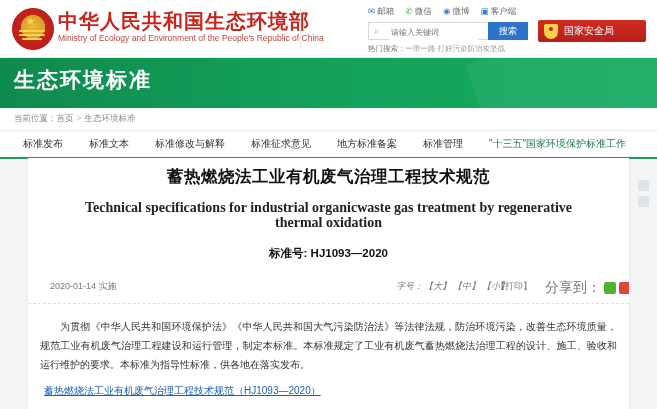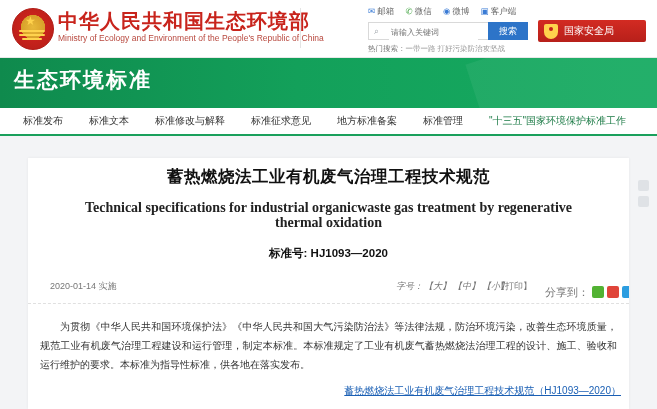--- a/index.html
+++ b/index.html
@@ -329,22 +329,22 @@
     position: absolute;
     left: 468px;
     top: 3px;
     font-size: 9px;
     color: #777;
     cursor: pointer;
   }
   .sharewrap {
     position: absolute;
     left: 517px;
-    top: 8px;
-    font-size: 11px;
+    top: 2px;
+    font-size: 14px;
     color: #777;
     white-space: nowrap;
   }
   .sicon-sq {
     display: inline-block;
     width: 12px;
     height: 12px;
     border-radius: 2px;
     margin-left: 3px;
     vertical-align: -2px;
@@ -357,22 +357,22 @@
 
   .body-text {
     margin: 13px 12px 0;
     font-size: 10px;
     color: #333;
     line-height: 19px;
     text-align: justify;
     text-indent: 20px;
   }
   .attach-link {
-    margin: 10px 8px 0;
-    text-align: right;
+    margin: 10px 16px 0;
+    text-align: left;
     font-size: 10px;
     color: #1a5fb4;
     text-decoration: underline;
     cursor: pointer;
   }
 
   
   .sidedots {
     position: absolute;
     right: 6px;
@@ -424,20 +424,25 @@
     <div class="secbadge">
       <span class="shield"></span>
       <span>国家安全局</span>
     </div>
   </div>
 
   <div class="banner">
     <div class="banner-title">生态环境标准</div>
   </div>
 
+  <div class="crumbbar">
+    <div class="crumb">
+      <span>当前位置：</span><a>首页</a><span class="sep">&gt;</span><a>生态环境标准</a>
+    </div>
+  </div>
 
   <div class="tabbar">
     <div class="tabs">
       <div class="tab">标准发布</div>
       <div class="tab">标准文本</div>
       <div class="tab">标准修改与解释</div>
       <div class="tab">标准征求意见</div>
       <div class="tab">地方标准备案</div>
       <div class="tab">标准管理</div>
       <div class="tab last">"十三五"国家环境保护标准工作</div>

